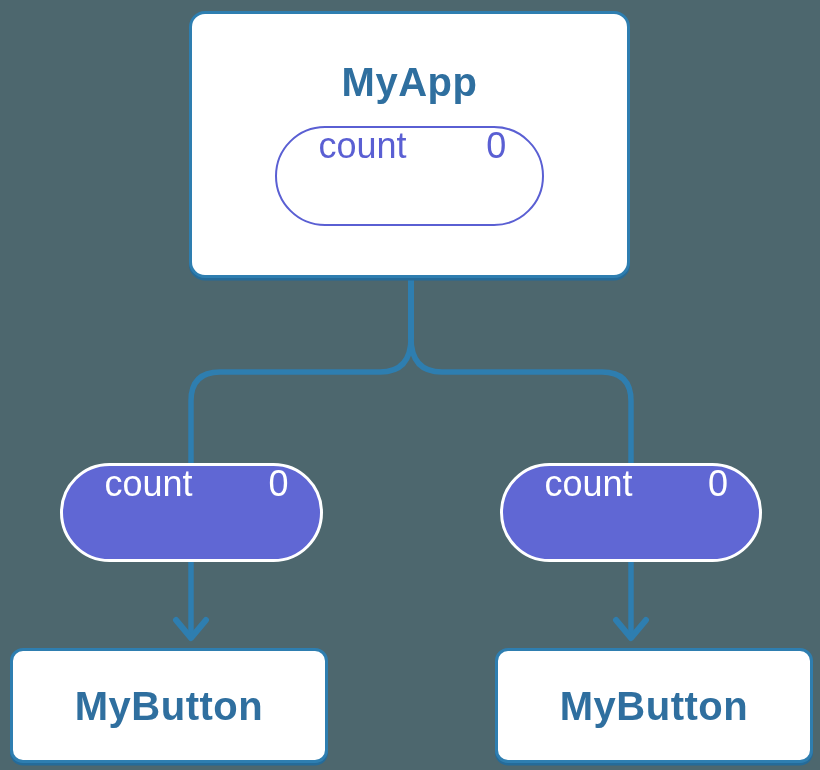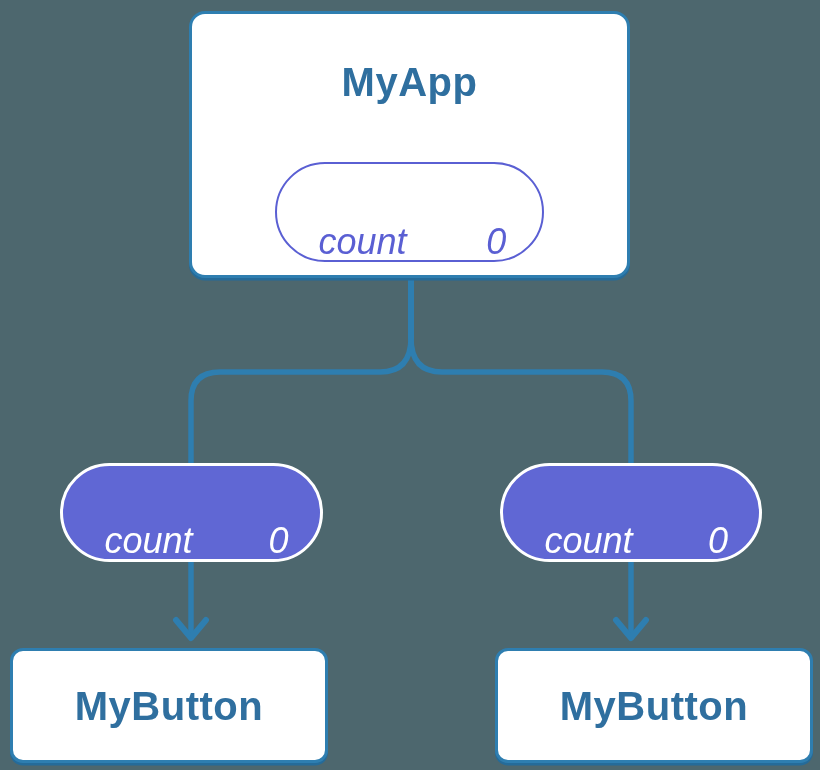--- a/index.html
+++ b/index.html
@@ -24,21 +24,20 @@
     position: absolute;
     box-sizing: border-box;
     background: #ffffff;
     border: 3px solid #2e7eb0;
     border-radius: 16px;
     box-shadow: 0 2.5px 0 #256b99;
     z-index: 2;
     display: flex;
     flex-direction: column;
     align-items: center;
-    gap: 36px;
   }
   .node--root {
     left: 189px;
     top: 11px;
     width: 441px;
     height: 267px;
   }
   .node--leaf {
     width: 318px;
     height: 115px;
@@ -53,25 +52,24 @@
     font-size: 40px;
     font-weight: 600;
     letter-spacing: 0.5px;
     line-height: 44px;
     white-space: nowrap;
   }
   .node--root .node-title { margin-top: 46px; }
   .pill {
     box-sizing: border-box;
     display: flex;
-    align-items: flex-end;
+    align-items: flex-start;
     border-radius: 52px;
     overflow: hidden;
     z-index: 3;
-    font-style: italic;
   }
   .pill--outline {
     width: 269px;
     height: 100px;
     margin-top: 22px;
     background: #ffffff;
     border: 2.5px solid #5a5fd3;
   }
   .pill--solid {
     position: absolute;

